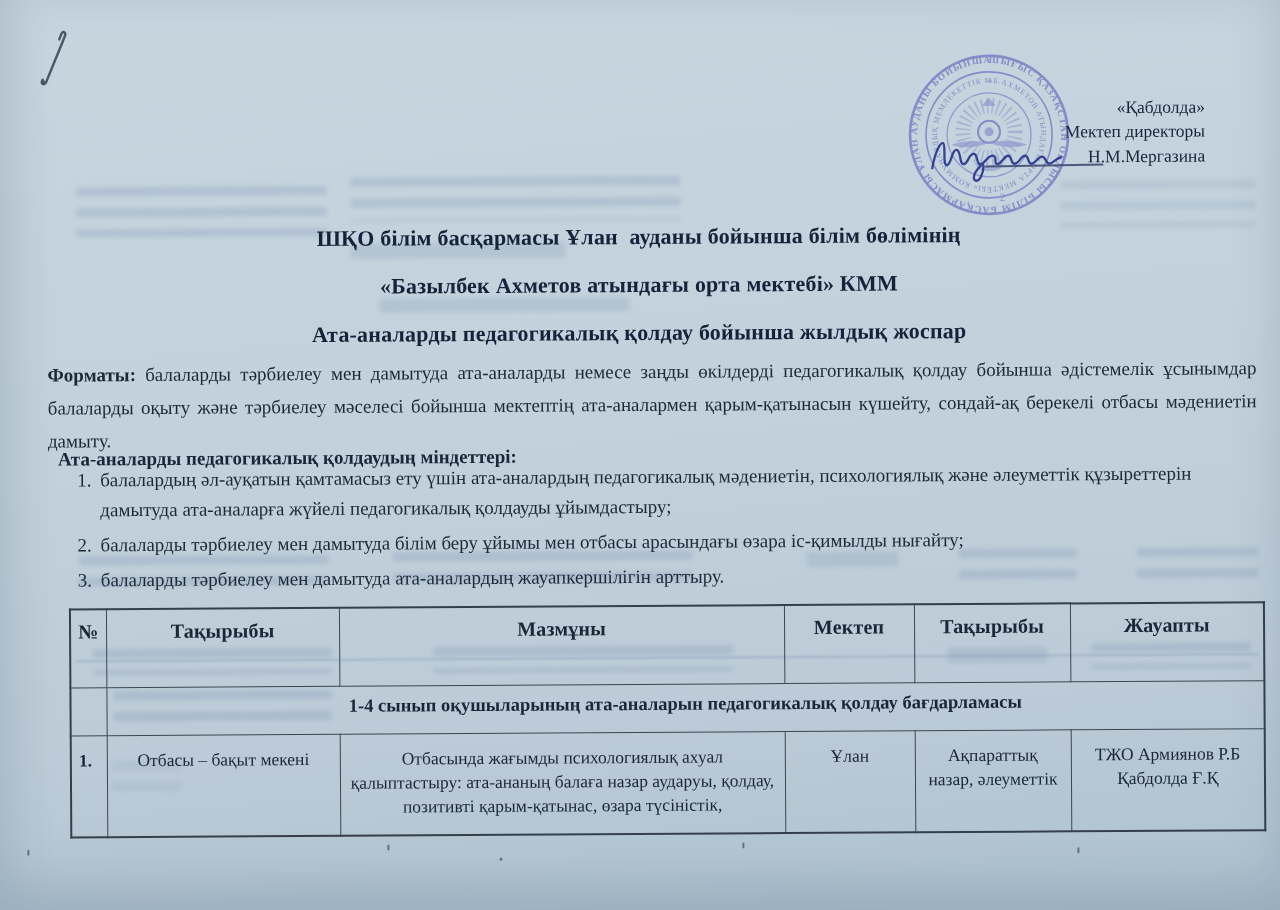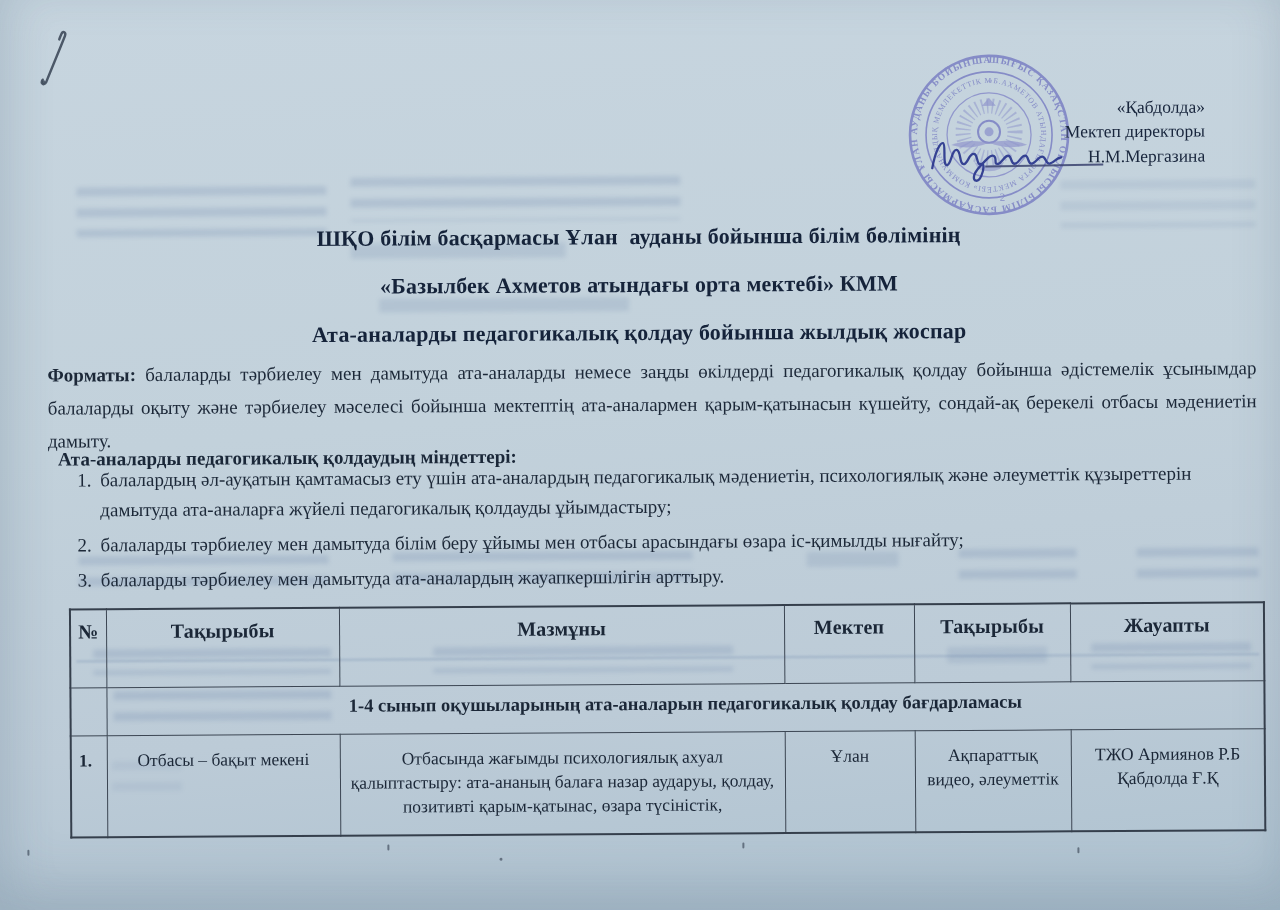--- a/index.html
+++ b/index.html
@@ -160,21 +160,21 @@
     </tr>
     <tr class="row-section">
       <td></td>
       <td colspan="5">1-4 сынып оқушыларының ата-аналарын педагогикалық қолдау бағдарламасы</td>
     </tr>
     <tr class="row-data">
       <td class="cell-num">1.</td>
       <td>Отбасы – бақыт мекені</td>
       <td>Отбасында жағымды психологиялық ахуал қалыптастыру: ата-ананың балаға назар аударуы, қолдау, позитивті қарым-қатынас, өзара түсіністік,</td>
       <td>Ұлан</td>
-      <td>Ақпараттық видео, әлеуметтік</td>
+      <td>Ақпараттық назар, әлеуметтік</td>
       <td>ТЖО Армиянов Р.Б Қабдолда Ғ.Қ</td>
     </tr>
   </tbody>
     </table>
 
   <div class="speck" style="left:25px;top:846px;"></div>
   <div class="speck" style="left:385px;top:843px;"></div>
   <div class="speck" style="left:740px;top:843px;"></div>
   <div class="speck" style="left:1075px;top:850px;"></div>
   <div class="speck" style="left:497px;top:857px;width:3px;height:3px;border-radius:50%;"></div>

